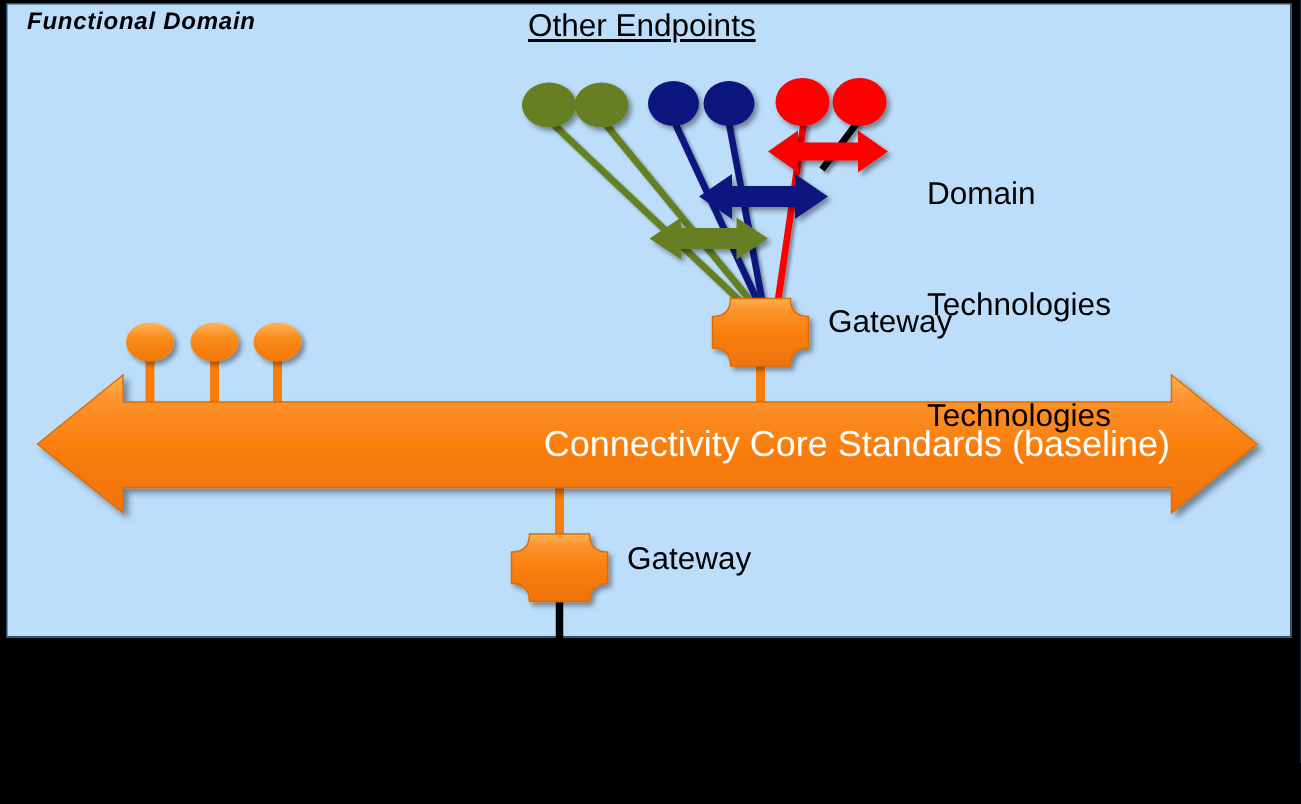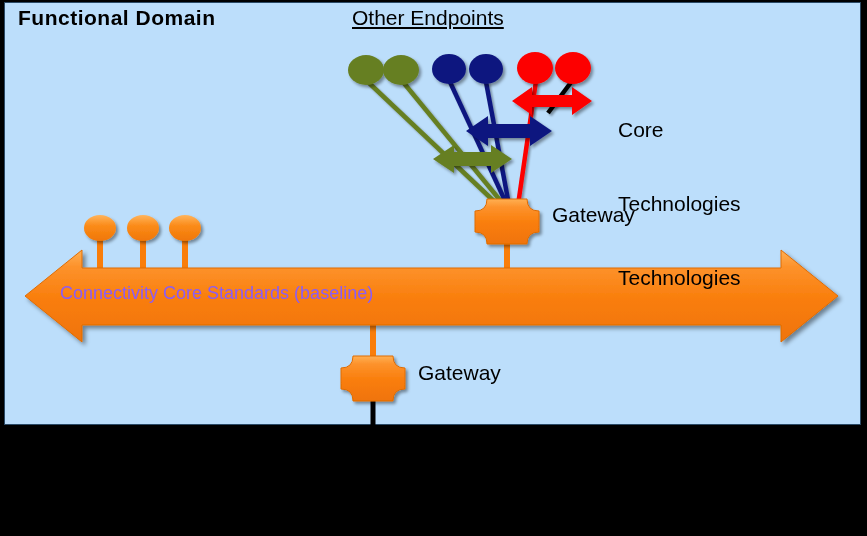--- a/index.html
+++ b/index.html
@@ -35,37 +35,38 @@
   }
   .lbl {
     position: absolute;
     color: #000000;
     white-space: pre;
     line-height: 1.18;
   }
   #title {
     left: 18px;
     top: 6px;
-    font-size: 21px;
+    font-size: 16px;
     font-weight: bold;
+    font-style: italic;
     letter-spacing: 0.5px;
   }
   #lbl-other-endpoints { left: 352px; top: 6px; font-size: 21px; text-decoration: underline; }
   #lbl-endpoints { left: 85px; top: 177px; font-size: 21px; }
   #lbl-oct { left: 618px; top: 68px; font-size: 21px; }
   #lbl-gw-top { left: 552px; top: 203px; font-size: 21px; }
   #lbl-gw-bottom { left: 418px; top: 361px; font-size: 21px; }
   #bar-text {
     position: absolute;
     left: 60px;
     top: 283px;
     width: 720px;
-    text-align: left;
-    font-size: 18px;
-    color: #8b5cf6;
+    text-align: right;
+    font-size: 24px;
+    color: #ffffff;
     white-space: pre;
   }
 </style>
 </head>
 <body>
 
 <div id="canvas">
 
   <div id="panel"></div>
 
@@ -152,21 +153,21 @@
            Q 353,389 341,389 L 341,368 Q 353,368 353,356 Z"></path>
     </g>
   </svg>
 
   <div class="lbl" id="title">Functional Domain</div>
 
   <div class="lbl" id="lbl-other-endpoints">Other Endpoints</div>
 
 
   <div class="lbl" id="lbl-oct">
-    <div>Core</div>
+    <div>Domain</div>
     <div>Technologies</div>
     <div>Technologies</div>
   </div>
 
   <div class="lbl" id="lbl-gw-top">Gateway</div>
 
   <div class="lbl" id="lbl-gw-bottom">Gateway</div>
 
   <div id="bar-text">Connectivity Core Standards (baseline)</div>
 

